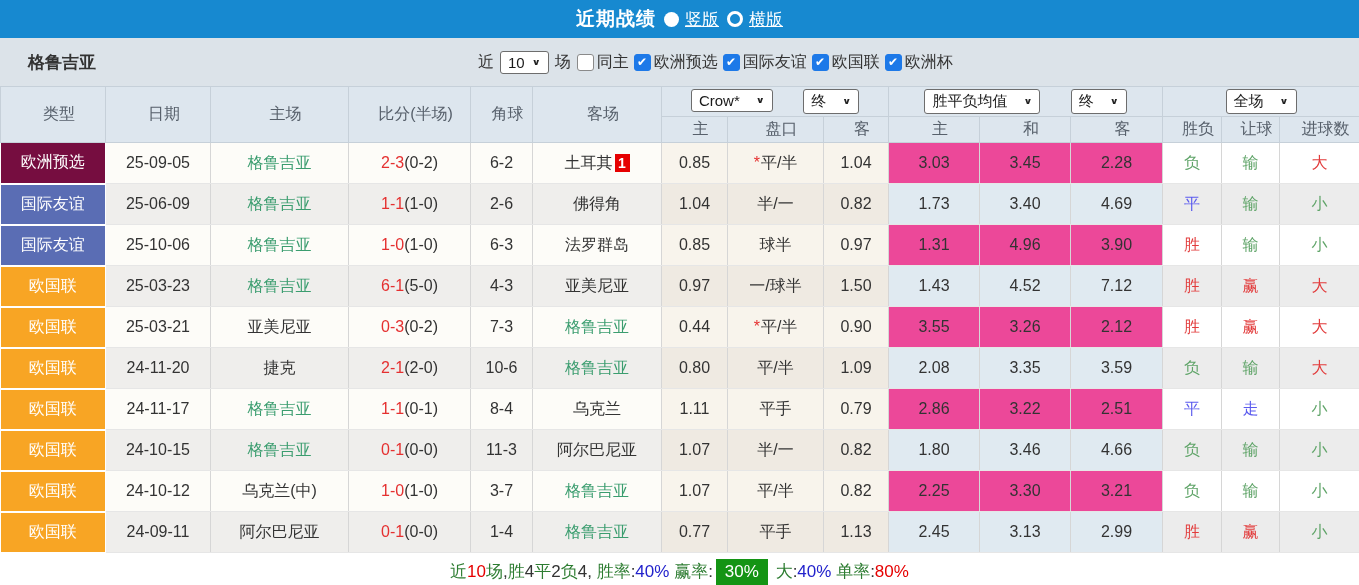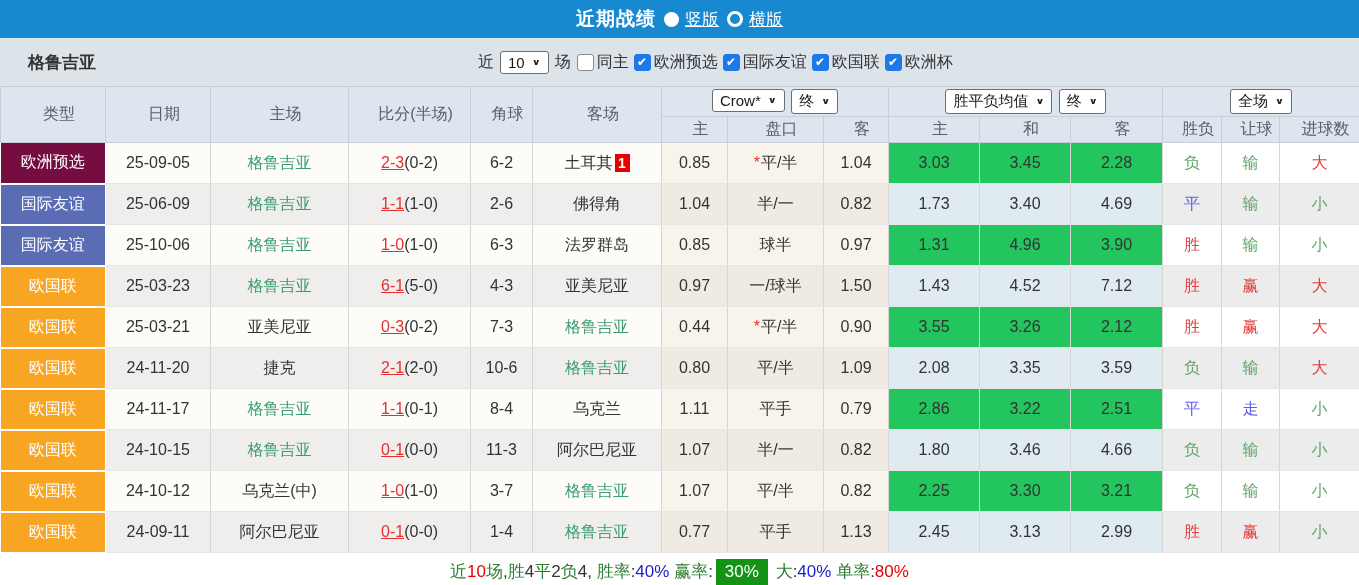--- a/index.html
+++ b/index.html
@@ -39,36 +39,36 @@
   .cbwrap{display:inline-flex;align-items:center;gap:3px;cursor:pointer;}
   .cb{width:17px;height:17px;border:1px solid #8a8a8a;border-radius:3px;background:#fff;display:inline-flex;align-items:center;justify-content:center;font-size:12px;}
   .cb.on{background:#1d79e8;border-color:#1d79e8;color:#fff;}
 
   
   table{width:1359px;border-collapse:collapse;table-layout:fixed;font-size:16px;}
   thead th{background:var(--hdr-bg);color:#57606b;font-weight:normal;border:1px solid #c6d0d9;padding-left:12px;}
   thead tr.hrow1 th{height:28px;}
   thead tr.hrow2 th{height:26px;font-size:16px;}
   thead .selcell{padding:2px 0;}
-  thead .selcell .sel{margin:0 1px;}
+  thead .selcell .sel{margin:0 13px;gap:9px;}
   tbody td{height:41px;text-align:center;border-right:1px solid #d6d6d6;border-bottom:1px solid #e6e6e6;vertical-align:middle;}
   td.type{color:#fff;border-bottom:2px solid #fff;border-right:1px solid #fff;font-size:16px;}
   td.t-purple{background:var(--type-purple);}
   td.t-blue{background:var(--type-blue);}
   td.t-orange{background:var(--type-orange);}
   tr.odd td.plain{background:#fdfcf8;}
   tr.odd td.odds{background:#f8f4ec;}
-  tr.odd td.mean{background:#22c55e;}
+  tr.odd td.mean{background:#ec4899;}
   tr.odd td.res{background:#ffffff;}
   tr.even td.plain{background:#efeeec;}
   tr.even td.odds{background:#efeae2;}
   tr.even td.mean{background:#e0eaf1;}
   tr.even td.res{background:#ececec;}
   .hl{color:var(--team-green);}
-  .ft{color:var(--score-red);text-decoration:underline;}
+  .ft{color:var(--score-red);}
   .ht{color:#333;}
   .star{color:var(--score-red);margin-right:1px;}
   .c-r{color:var(--res-red);}
   .c-g{color:var(--res-green);}
   .c-b{color:var(--res-blue);}
   .badge{display:inline-block;background:var(--badge-red);color:#fff;font-weight:bold;font-size:14px;line-height:18px;min-width:15px;height:18px;padding:0 2px;margin-left:2px;vertical-align:middle;}
 
   
   .summary{height:36px;background:#fff;display:flex;align-items:center;justify-content:center;font-size:17px;}
   .summary span{white-space:pre;}

